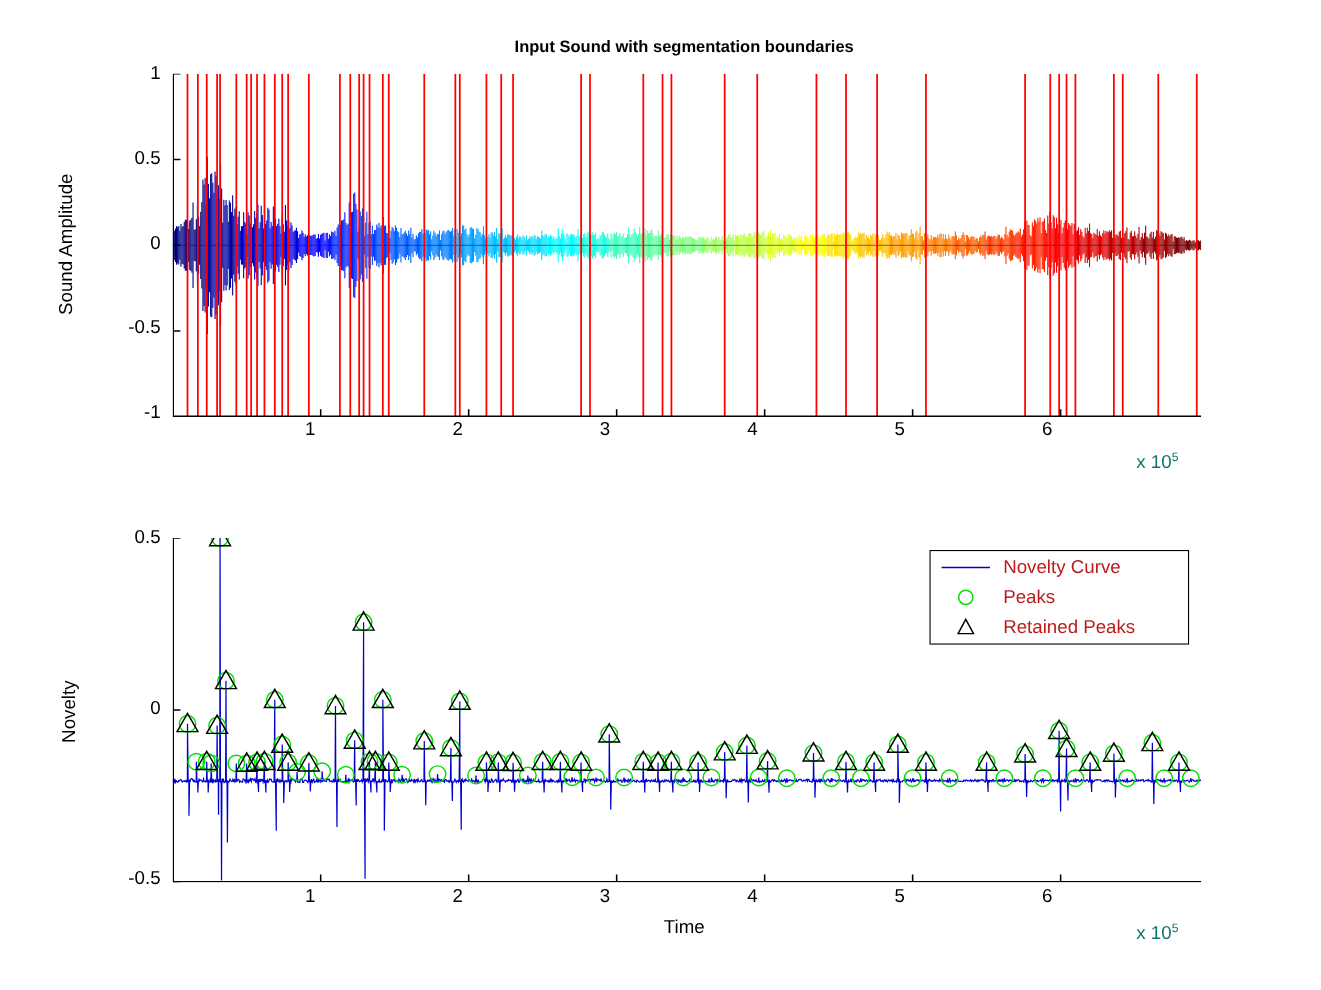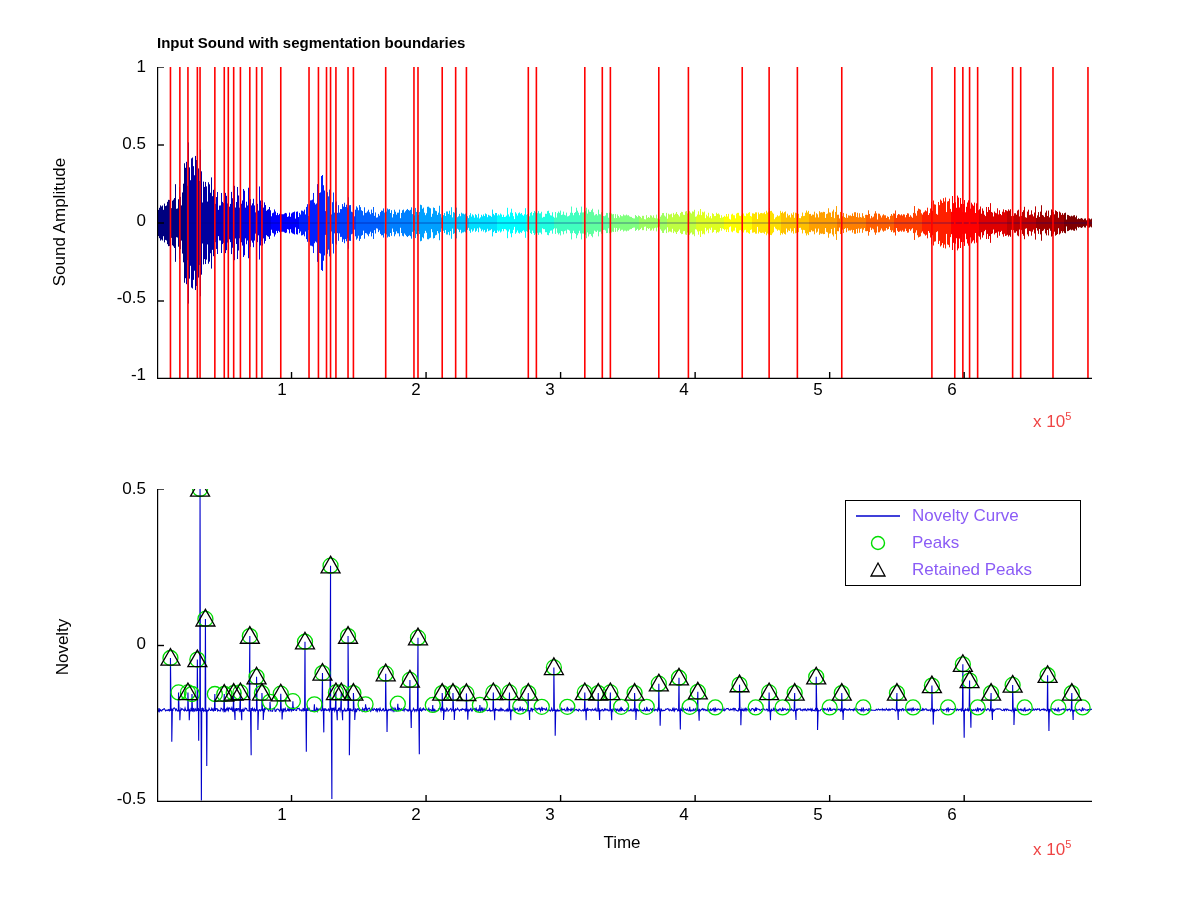--- a/index.html
+++ b/index.html
@@ -14,21 +14,21 @@
   }
   #figure {
     position: absolute;
     left: 0; top: 0;
     width: 1201px; height: 900px;
     background: #ffffff;
   }
   .axes { position: absolute; }
   .plot-title {
     position: absolute;
-    text-align: left;
+    text-align: center;
     font-weight: bold;
     font-size: 15px;
     color: #000;
     white-space: nowrap;
   }
   .ylabel {
     position: absolute;
     font-size: 17px;
     color: #000;
     white-space: nowrap;
@@ -38,21 +38,21 @@
   .xlabel {
     position: absolute;
     font-size: 17px;
     color: #000000;
     white-space: nowrap;
     text-align: center;
   }
   .exp-label {
     position: absolute;
     font-size: 17px;
-    color: #ef4444;
+    color: #0f766e;
     white-space: nowrap;
   }
   .exp-label sup { font-size: 11px; vertical-align: super; }
   .tick-label-y {
     position: absolute;
     font-size: 17px;
     color: #000;
     text-align: right;
     white-space: nowrap;
   }
@@ -75,21 +75,21 @@
     align-items: center;
     height: 26px;
   }
   .legend-sample {
     width: 56px; height: 26px;
     position: relative;
     flex: 0 0 56px;
   }
   .legend-text {
     font-size: 17px;
-    color: #8b5cf6;
+    color: #b91c1c;
     white-space: nowrap;
     padding-left: 6px;
   }
   svg { display: block; }
 </style>
 </head>
 <body>
 
 <div id="figure">
 

